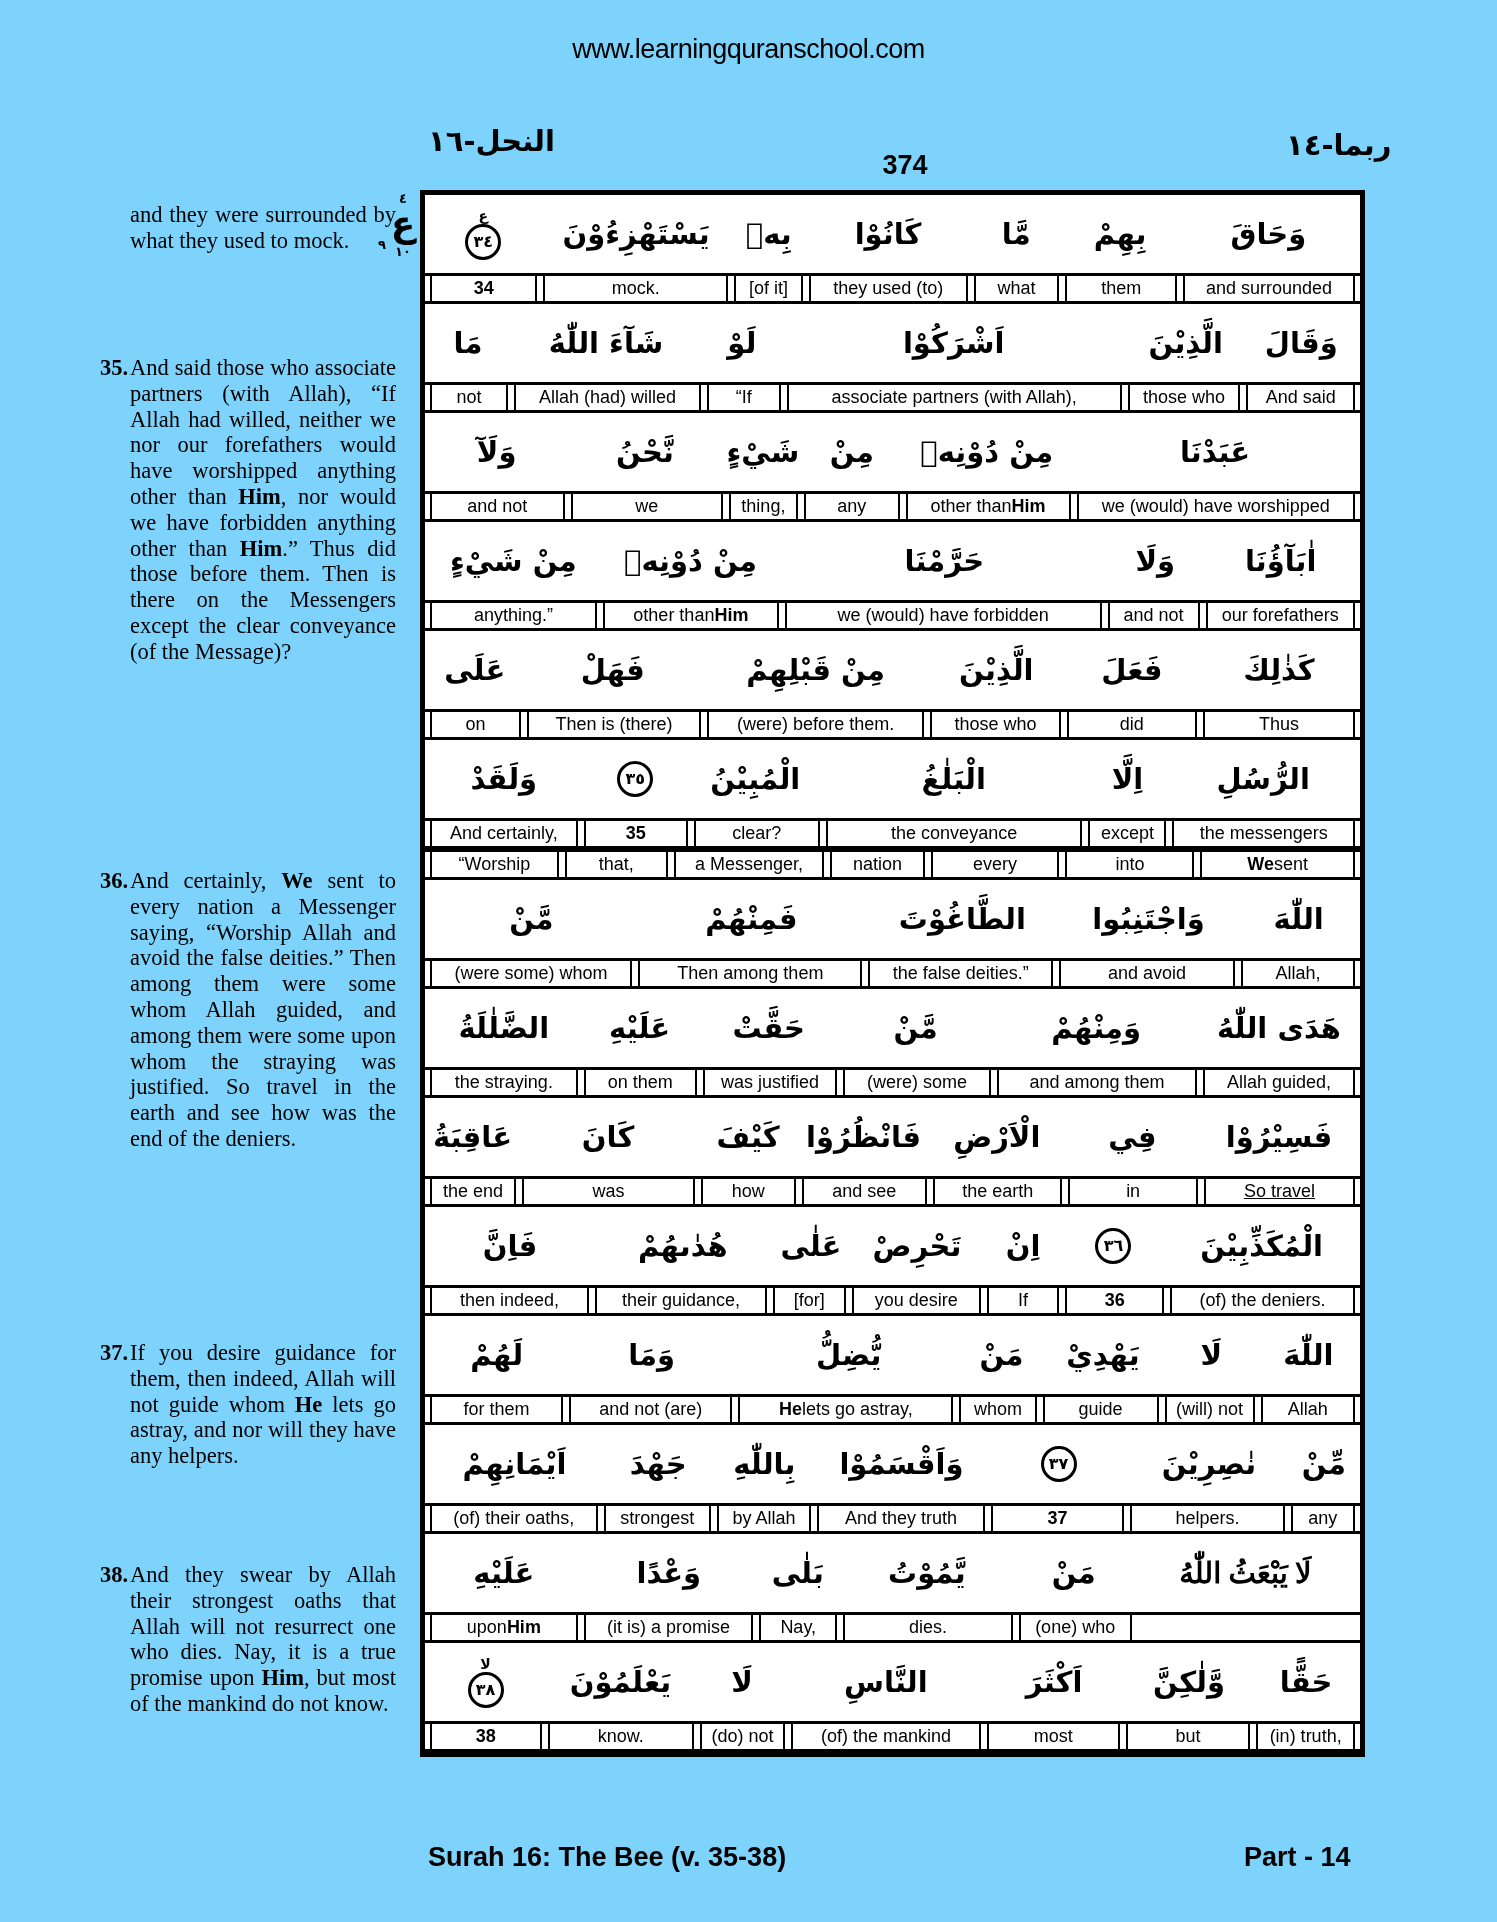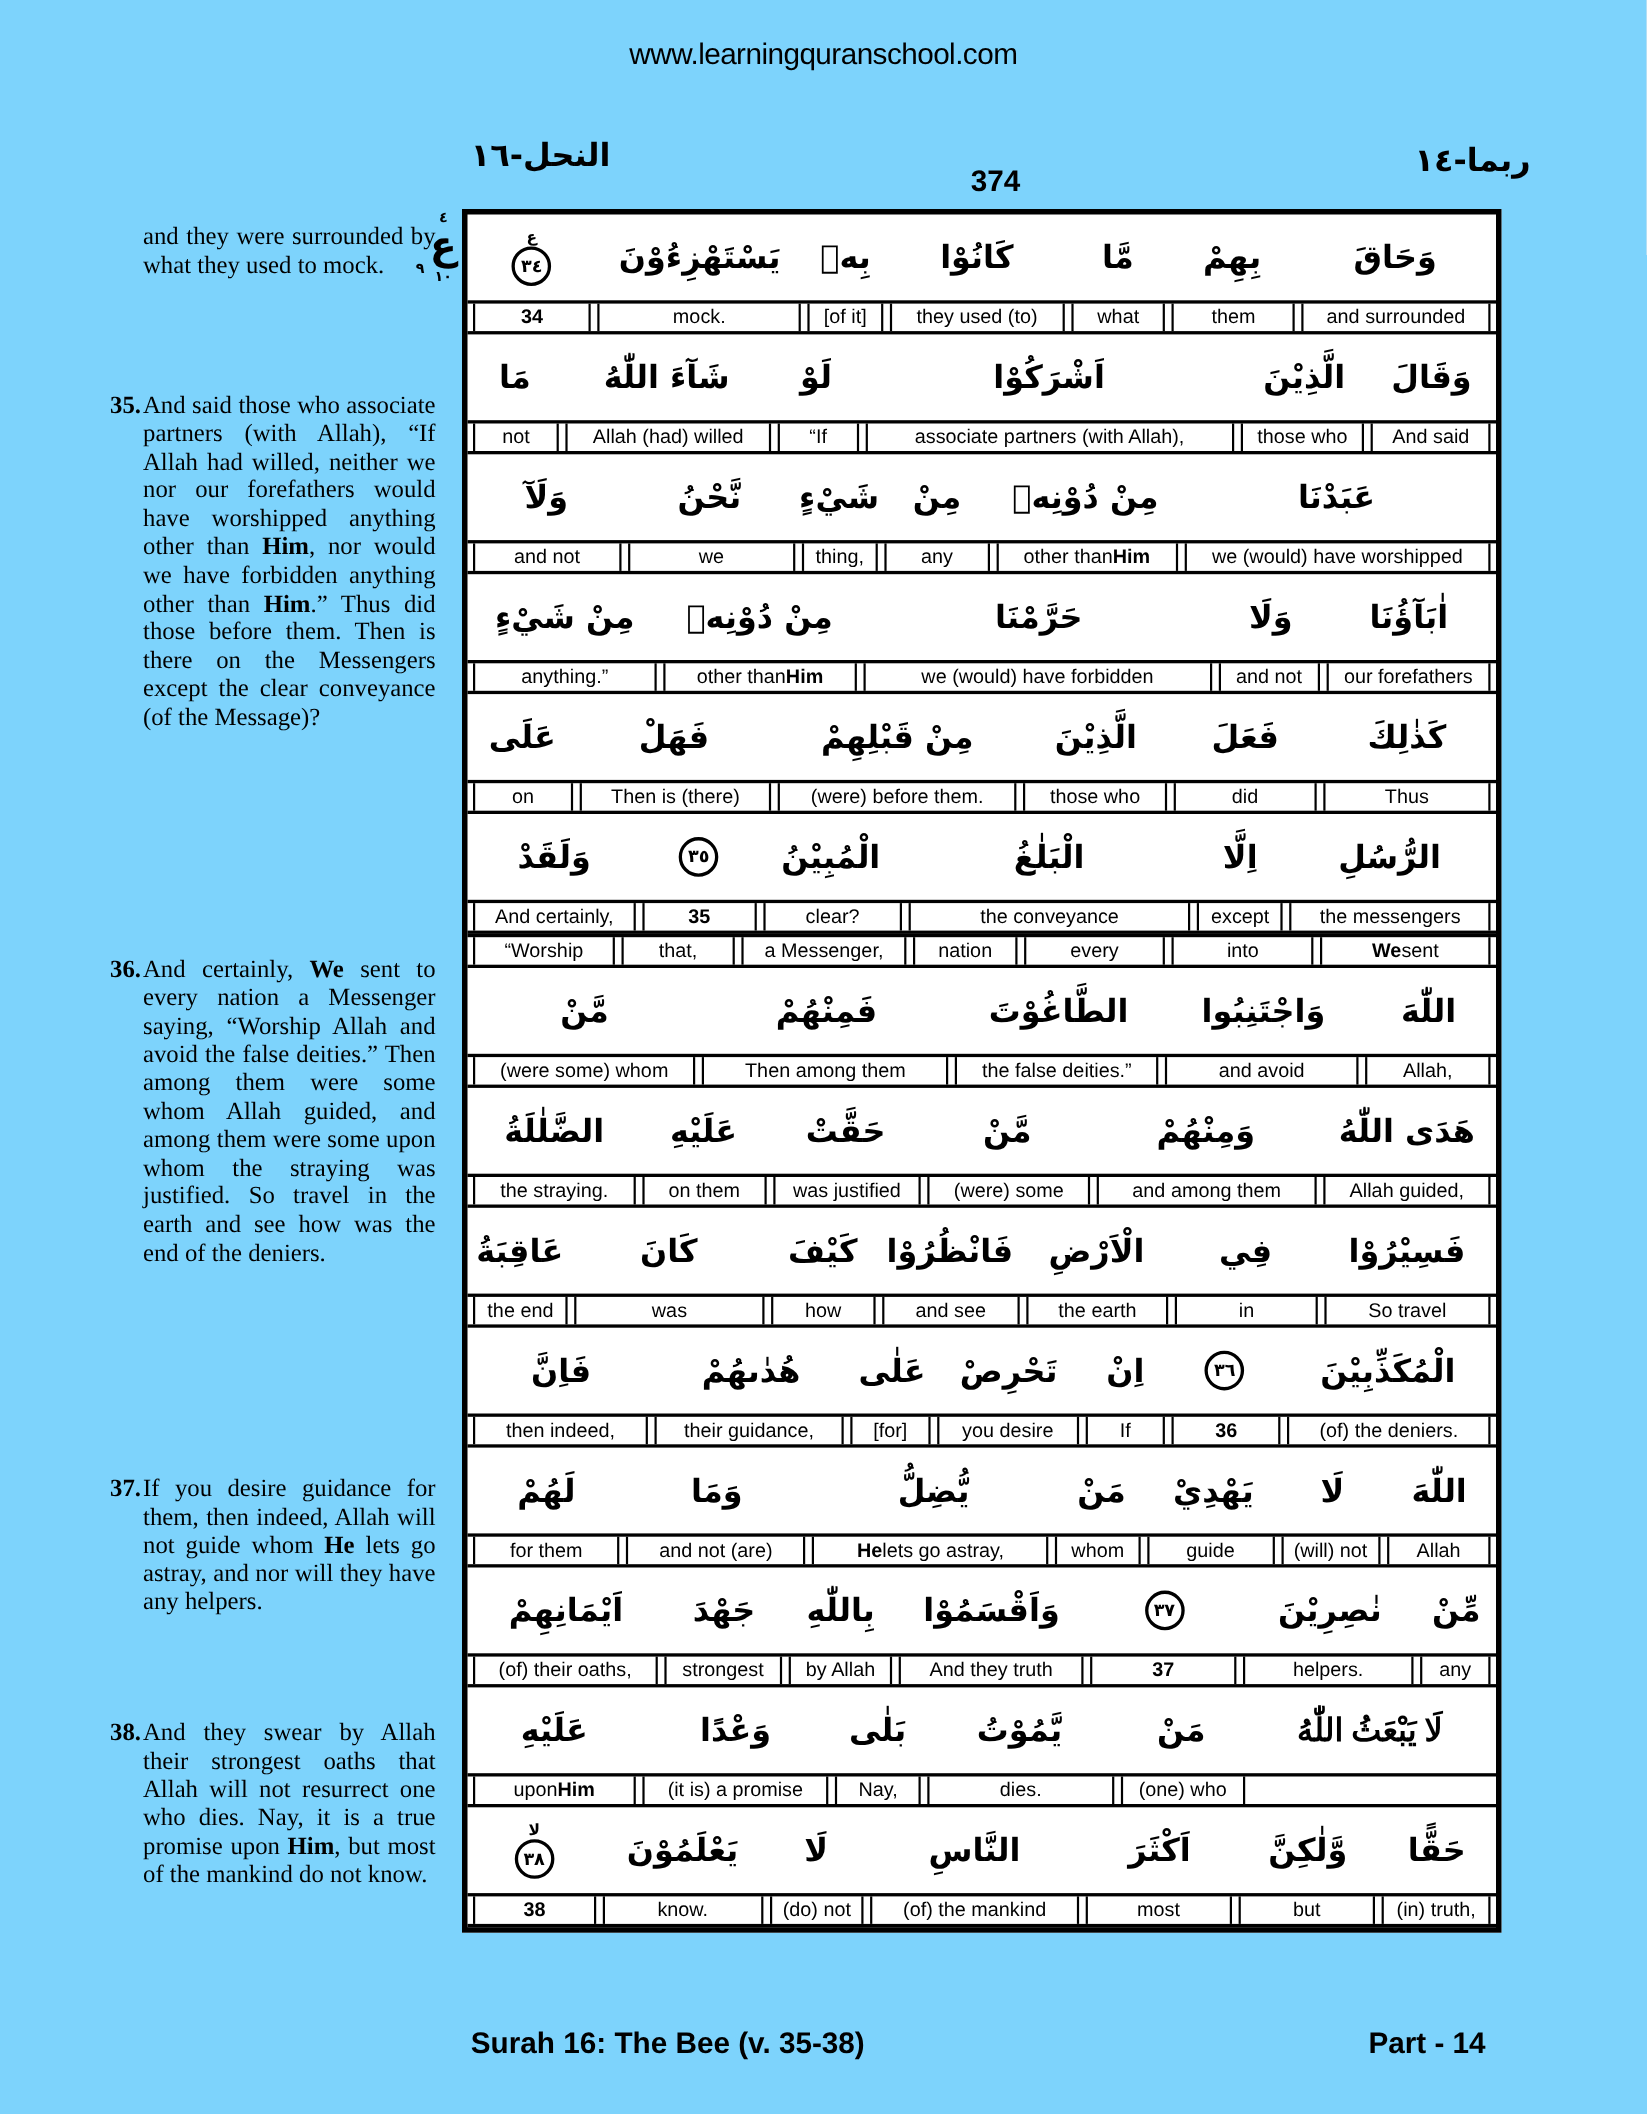--- a/index.html
+++ b/index.html
@@ -239,21 +239,21 @@
         <div class="acell" style="flex-grow: 14.5;">فِي</div>
         <div class="acell" style="flex-grow: 17;">فَسِيْرُوْا</div>
       </div>
       <div class="trow">
         <div class="tcell" style="flex-grow: 9.5;">the end</div>
         <div class="tcell" style="flex-grow: 19.5;">was</div>
         <div class="tcell" style="flex-grow: 10.5;">how</div>
         <div class="tcell" style="flex-grow: 14;">and see</div>
         <div class="tcell" style="flex-grow: 14.5;">the earth</div>
         <div class="tcell" style="flex-grow: 14.5;">in</div>
-        <div class="tcell" style="flex-grow: 17;">So travel</div>
+        <div class="tcell" style="flex-grow: 17; text-decoration: underline;">So travel</div>
       </div>
       <div class="arow">
         <div class="acell" style="flex-grow: 18;">فَاِنَّ</div>
         <div class="acell" style="flex-grow: 19.5;">هُدٰىهُمْ</div>
         <div class="acell" style="flex-grow: 8;">عَلٰى</div>
         <div class="acell" style="flex-grow: 14.5;">تَحْرِصْ</div>
         <div class="acell" style="flex-grow: 8;">اِنْ</div>
         <div class="acell" style="flex-grow: 11;">
           <span class="vmark">
             <span class="vcirc">٣٦</span>

